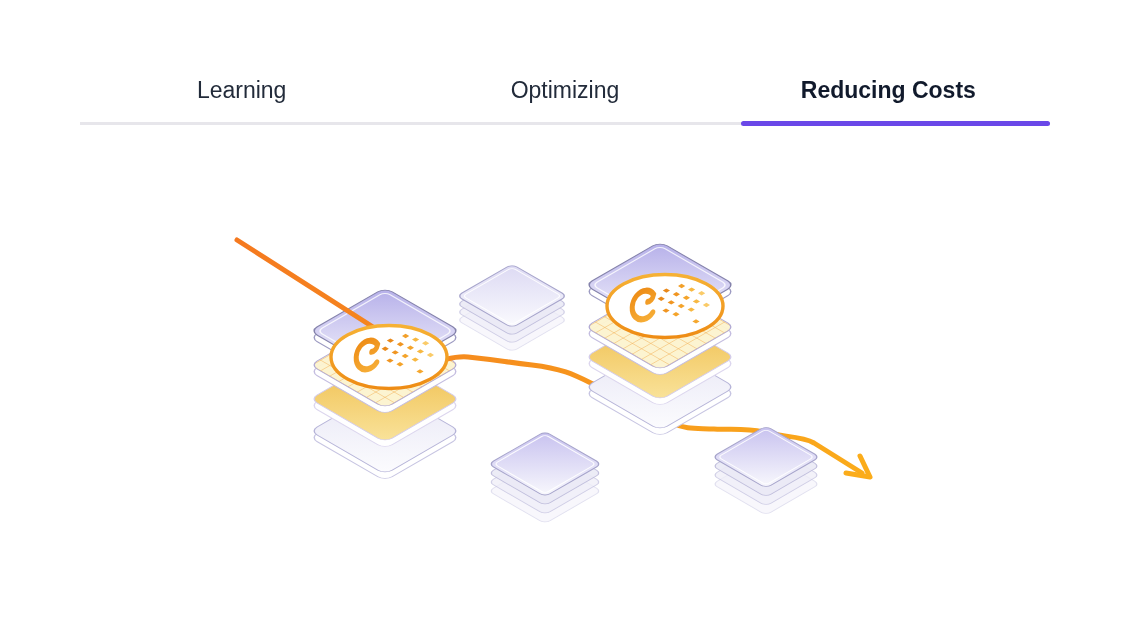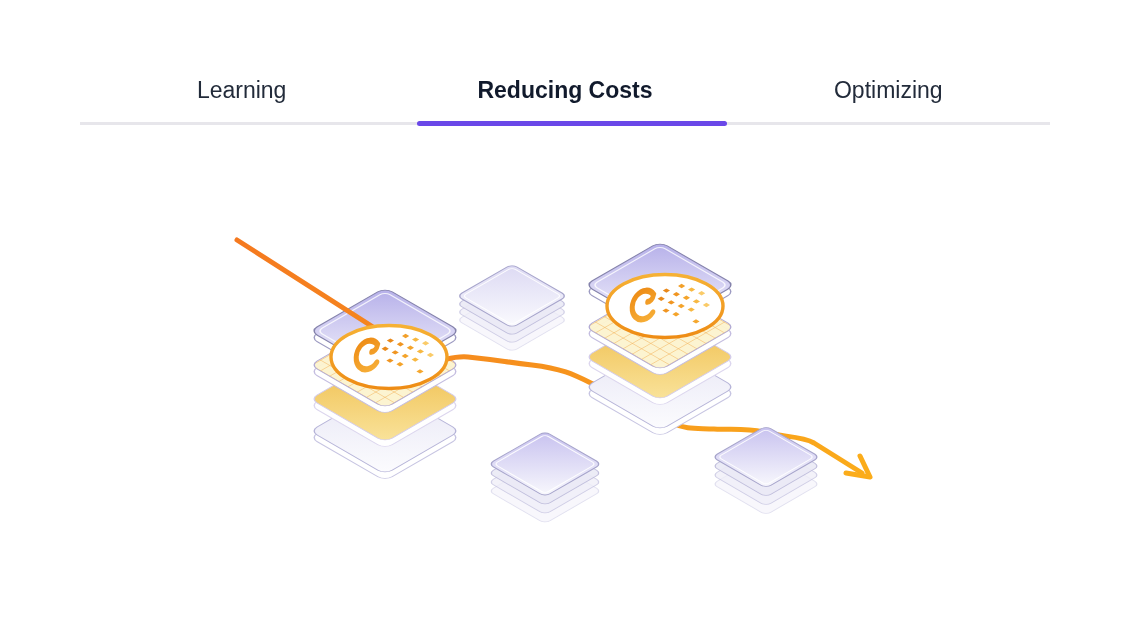--- a/index.html
+++ b/index.html
@@ -35,22 +35,22 @@
   }
   .stage{position:absolute;top:144px;left:0;}
 </style>
 </head>
 <body>
 
 <div class="canvas">
 
   <nav class="tabs">
     <div class="tab">Learning</div>
+    <div class="tab">Optimizing</div>
     <div class="tab active">Reducing Costs</div>
-    <div class="tab">Optimizing</div>
   </nav>
 
   <svg class="stage" width="1128" height="500" viewBox="0 0 1128 500" xmlns="http://www.w3.org/2000/svg">
     <defs>
       <linearGradient id="gPurple" x1="0" y1="0" x2="1" y2="1">
         <stop offset="0" style="stop-color:var(--lavender)"></stop>
         <stop offset="1" stop-color="#F7F6FD"></stop>
       </linearGradient>
       <linearGradient id="gLav" x1="0" y1="0" x2="1" y2="1">
         <stop offset="0" stop-color="#E7E6F5"></stop>

